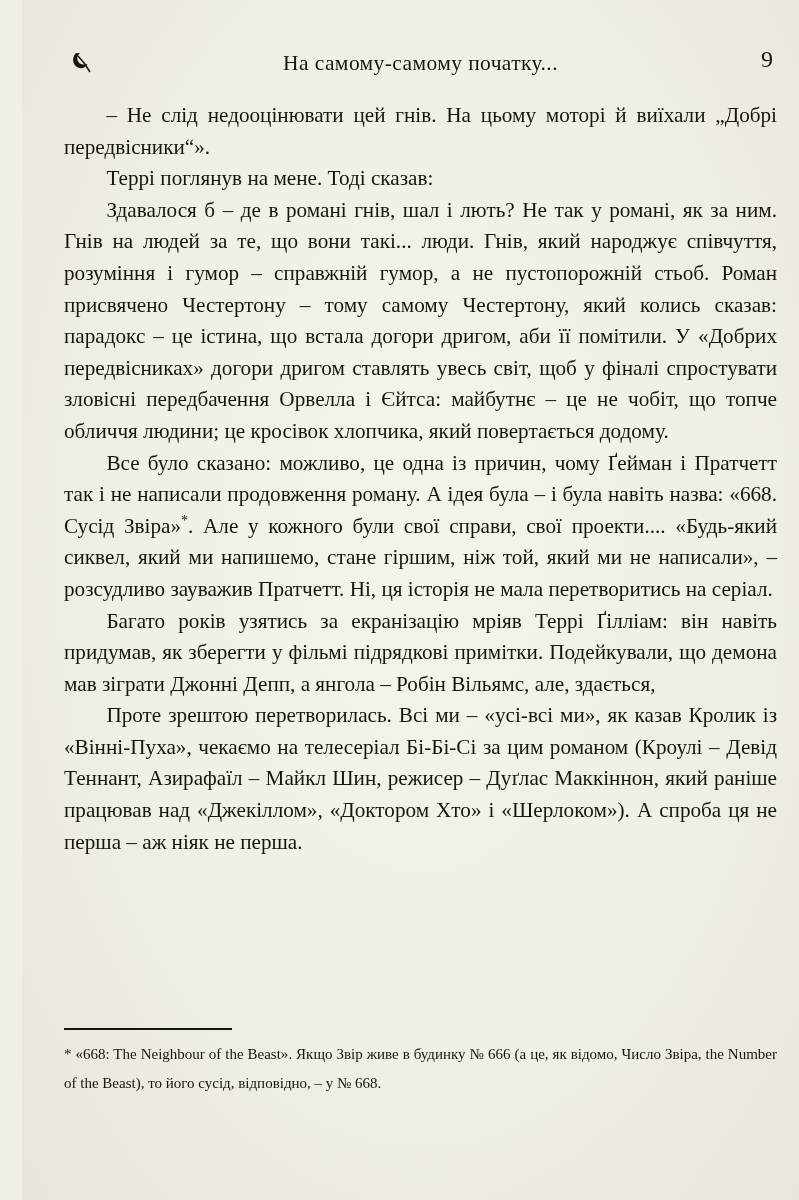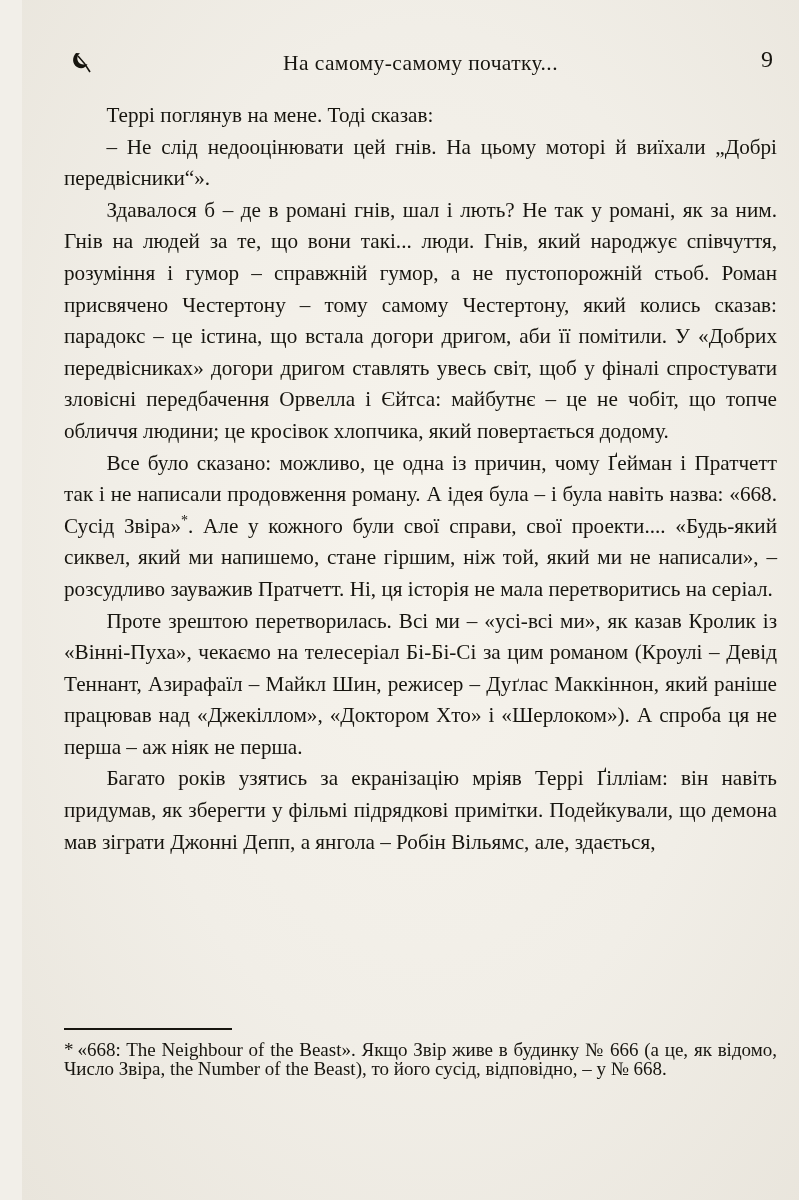--- a/index.html
+++ b/index.html
@@ -76,22 +76,22 @@
     right: 44px;
     top: 1028px;
   }
   .footnote-rule {
     width: 168px;
     height: 2px;
     background: #17150f;
     margin-bottom: 10px;
   }
   .footnote {
-    font-size: 19px;
-    line-height: 19px;
+    font-size: 15px;
+    line-height: 29px;
     text-align: justify;
   }
   .footnote p { margin: 0; text-indent: 0; }
   .fn-mark { margin-right: 4px; }
   sup.fn-ref {
     font-size: 0.66em;
     vertical-align: super;
     line-height: 0;
   }
   
@@ -121,37 +121,37 @@
           <path d="M10 7 C6 11, 6 18, 11 21 C15 23.5, 20 22, 21.5 18 C17 19.5, 12.5 18, 11.5 14 C10.8 11, 12 8.5, 14 7.2 Z" fill="#17150f"></path>
           <path d="M12 10 C16 14, 20 19, 24 26" stroke="#17150f" stroke-width="1.6" fill="none"></path>
         </svg>
       </span>
       <span class="header-title">На самому-самому початку...</span>
       <span class="page-number">9</span>
     </div>
 
     <div class="body-text">
 
+      <p>– Не слід недооцінювати цей гнів. На цьому моторі й виїхали „Добрі передвісники“».</p>
+
       <p>Террі поглянув на мене. Тоді сказав:</p>
-
-      <p>– Не слід недооцінювати цей гнів. На цьому моторі й виїхали „Добрі передвісники“».</p>
 
       <p>
         <span>Здавалося б&nbsp;– де в романі гнів, шал і лють? Не так у романі, як </span><span class="it">за</span><span> ним. Гнів на людей за те, що вони такі... люди. Гнів, який народжує співчуття, розуміння і гумор&nbsp;– справжній гумор, а не пустопорожній стьоб. Роман присвячено Честертону&nbsp;– тому самому Честертону, який колись сказав: парадокс&nbsp;– це істина, що встала догори дригом, аби її помітили. У «Добрих передвісниках» догори дригом ставлять увесь світ, щоб у фіналі спростувати зловісні передбачення Орвелла і Єйтса: майбутнє&nbsp;– це не чобіт, що топче обличчя людини; це кросівок хлопчика, який повертається додому.</span>
       </p>
 
       <p>
         <span>Все було сказано: можливо, це одна із причин, чому Ґейман і Пратчетт так і не написали продовження роману. А ідея була&nbsp;– і була навіть назва: «668. Сусід Звіра»</span><sup class="fn-ref">*</sup><span>. Але у кожного були свої справи, свої проекти.... «Будь-який сиквел, який ми напишемо, стане гіршим, ніж той, який ми не написали»,&nbsp;– розсудливо зауважив Пратчетт. Ні, ця історія не мала перетворитись на серіал.</span>
       </p>
 
+      <p>Багато років узятись за екранізацію мріяв Террі Ґілліам: він навіть придумав, як зберегти у фільмі підрядкові примітки. Подейкували, що демона мав зіграти Джонні Депп, а янгола – Робін Вільямс, але, здається,</p>
+
       <p>
         <span>Проте зрештою перетворилась. Всі ми&nbsp;– «усі-всі ми», як казав Кролик із «Вінні-Пуха», чекаємо на </span><span class="it">телесеріал</span><span> Бі-Бі-Сі за цим романом (Кроулі&nbsp;– Девід Теннант, Азирафаїл&nbsp;– Майкл Шин, режисер&nbsp;– Дуґлас Маккіннон, який раніше працював над «Джекіллом», «Доктором Хто» і «Шерлоком»). А спроба ця не перша&nbsp;– аж ніяк не перша.</span>
       </p>
-
-      <p>Багато років узятись за екранізацію мріяв Террі Ґілліам: він навіть придумав, як зберегти у фільмі підрядкові примітки. Подейкували, що демона мав зіграти Джонні Депп, а янгола – Робін Вільямс, але, здається,</p>
 
     </div>
   </div>
 
   <div class="footnote-area">
     <div class="footnote-rule"></div>
     <div class="footnote">
       <p>
         <span class="fn-mark">*</span><span class="it">«668: The Neighbour of the Beast»</span><span>. Якщо Звір живе в будинку № 666 (а це, як відомо, Число Звіра, </span><span class="it">the Number of the Beast</span><span>), то його сусід, відповідно, – у № 668.</span>
       </p>

